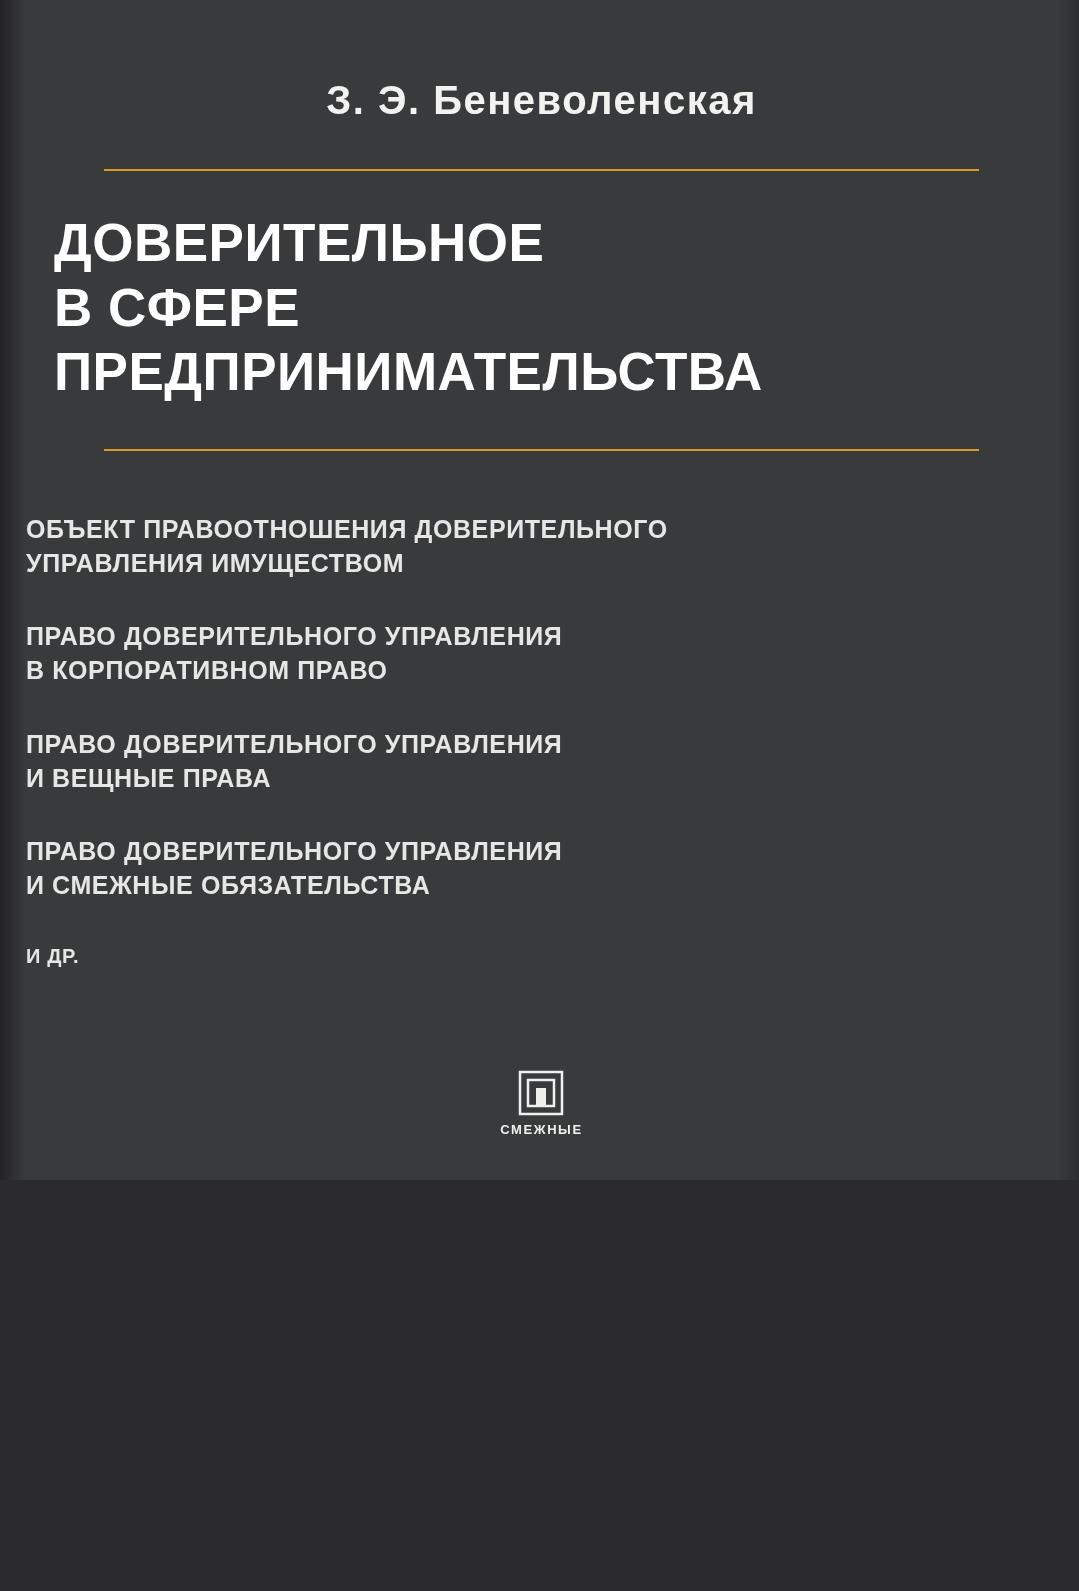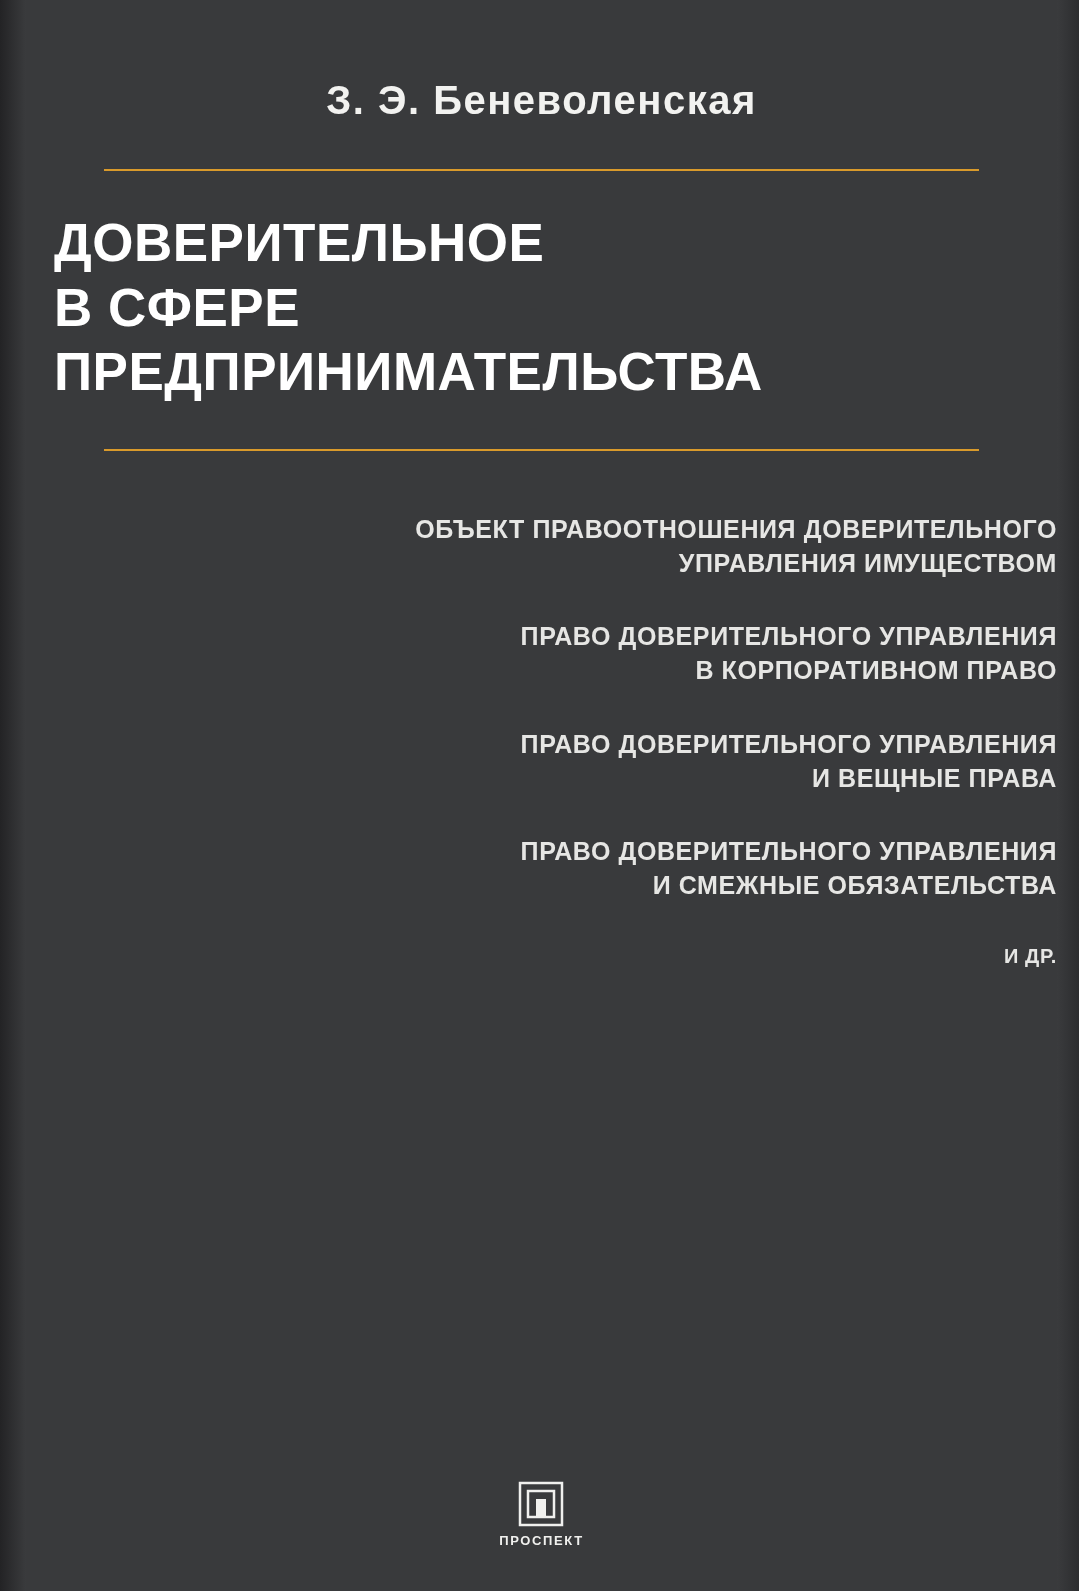--- a/index.html
+++ b/index.html
@@ -9,21 +9,21 @@
   }
   body {
     width: 1079px;
     height: 1591px;
     font-family: "Liberation Sans", sans-serif;
     overflow: hidden;
   }
   .cover {
     position: relative;
     width: 1079px;
-    height: 1591px;
+    height: 1180px;
     background: #393a3c;
     box-sizing: border-box;
     padding: 0;
   }
   
   .cover::before {
     content: "";
     position: absolute;
     left: 0; top: 0; bottom: 0;
     width: 26px;
@@ -71,21 +71,21 @@
     font-size: 53px;
     font-weight: 700;
     line-height: 1.22;
     letter-spacing: 0.5px;
     padding: 0 28px;
   }
   .title .line { display: block; white-space: nowrap; }
 
   .subjects {
     margin-top: 62px;
-    text-align: right;
+    text-align: left;
     color: #e6e6e4;
   }
   .subject {
     font-size: 25px;
     font-weight: 700;
     line-height: 1.35;
     letter-spacing: 0.6px;
     margin-bottom: 40px;
   }
   .subject .line { display: block; }
@@ -154,18 +154,18 @@
       </div>
     </div>
 
     <div class="publisher">
       <div class="logo-wrap">
         <svg class="logo-mark" width="46" height="46" viewBox="0 0 46 46">
           <rect x="2" y="2" width="42" height="42" fill="none" stroke="#f0f0ee" stroke-width="2.5"></rect>
           <rect x="10" y="10" width="26" height="26" fill="none" stroke="#f0f0ee" stroke-width="2.5"></rect>
           <rect x="18" y="18" width="10" height="18" fill="#f0f0ee"></rect>
         </svg>
-        <span class="logo-text">ПРОСПЕКТ</span>
+        <span class="logo-text">СМЕЖНЫЕ</span>
       </div>
     </div>
 
   </div>
 </div>
 
 </body></html>

